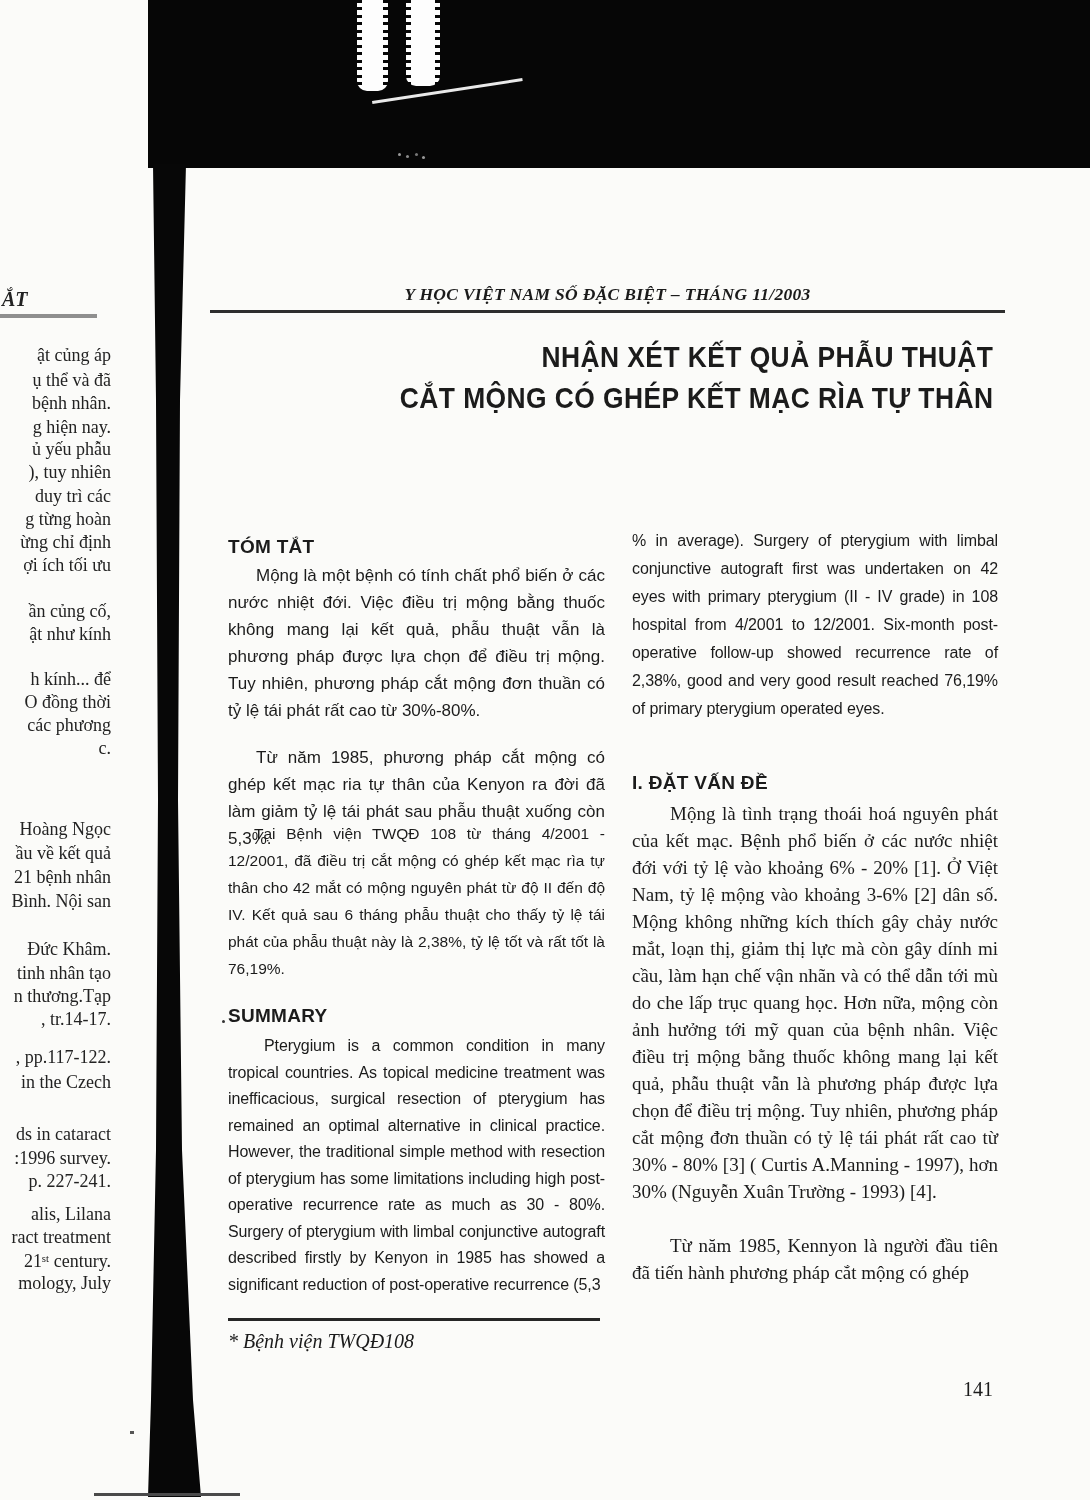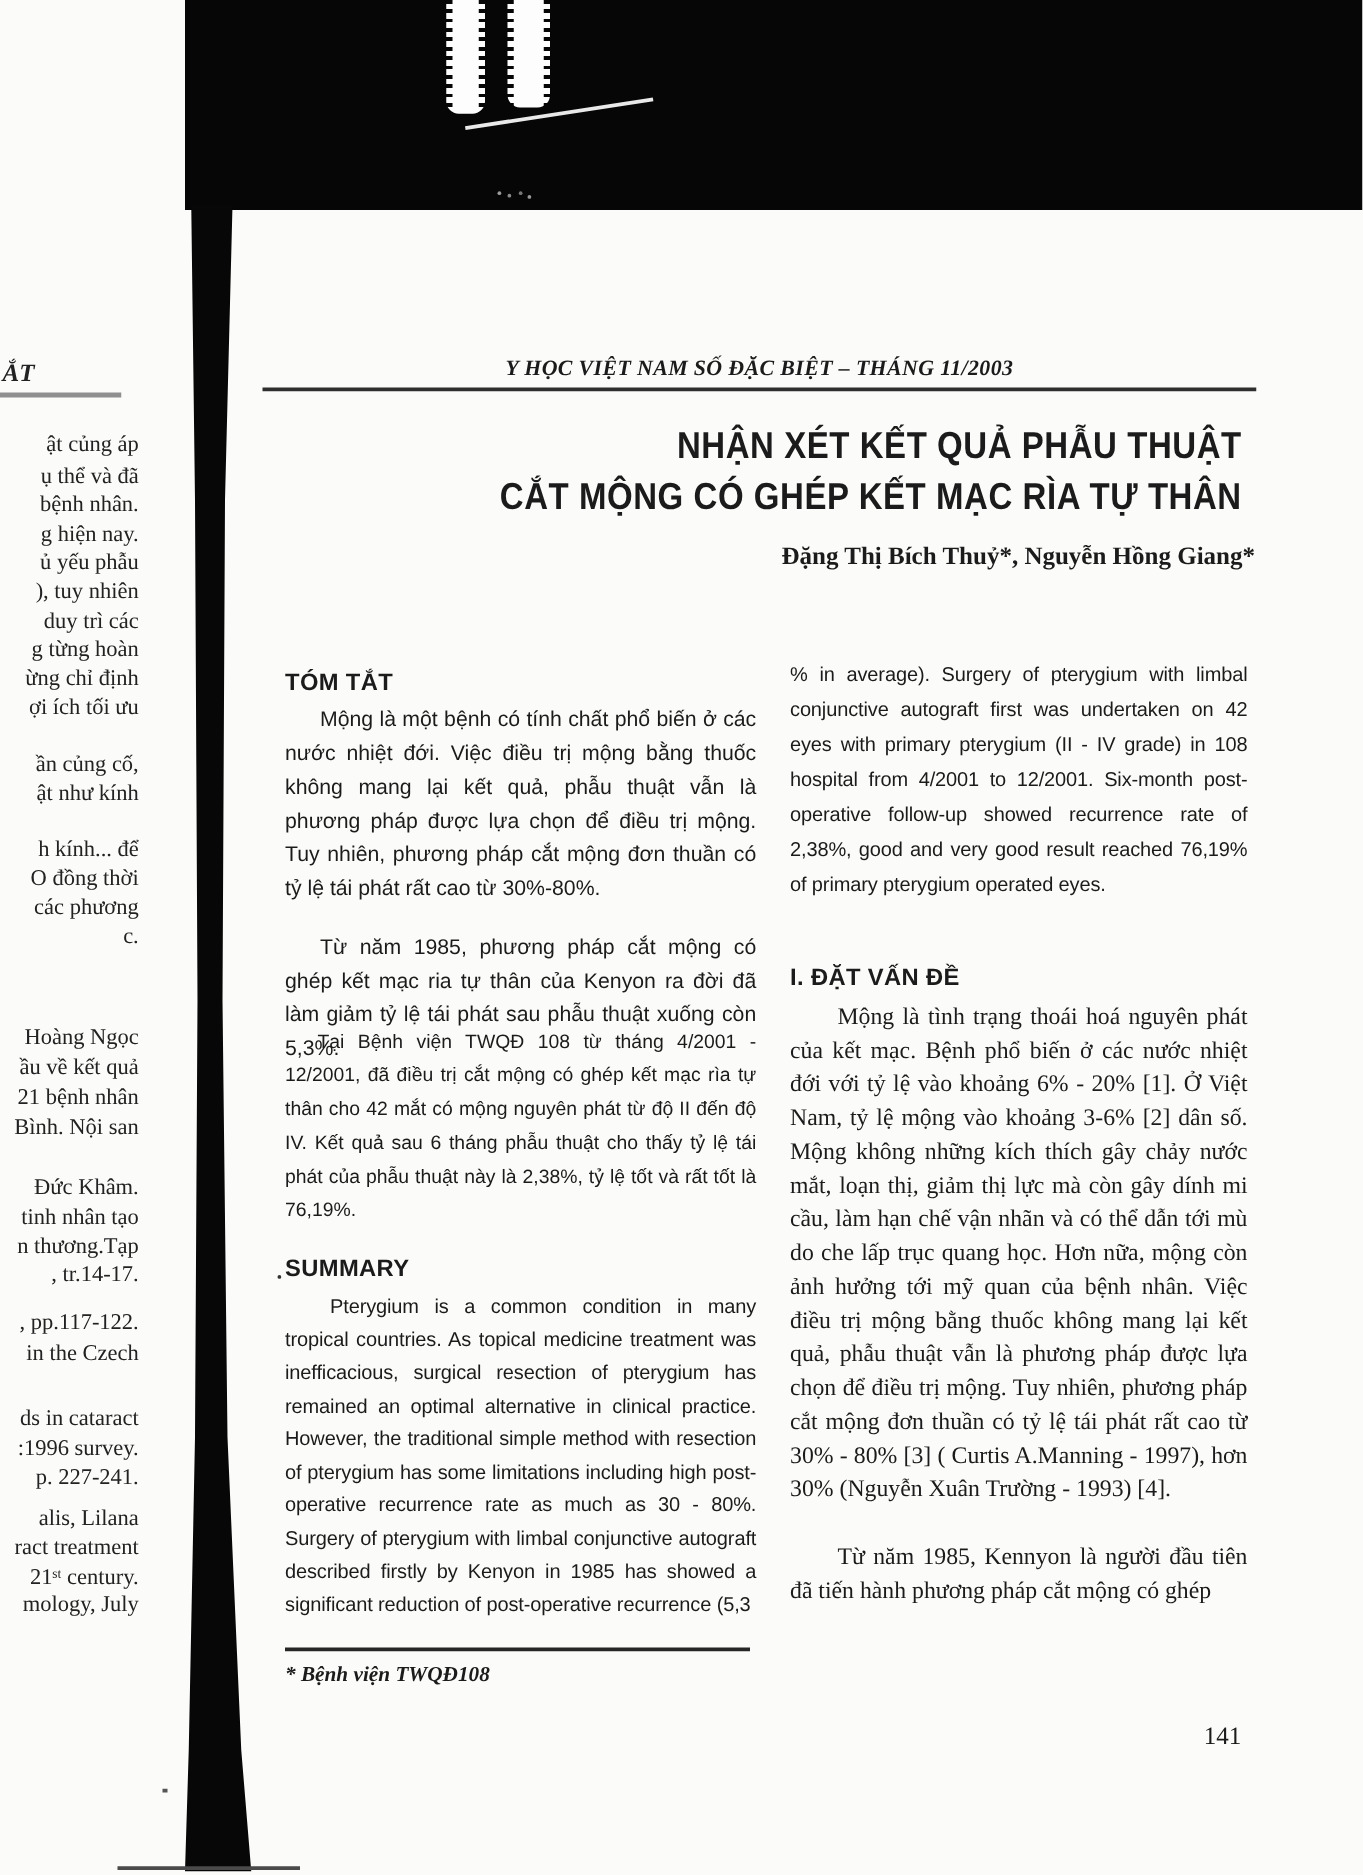--- a/index.html
+++ b/index.html
@@ -49,21 +49,21 @@
   .col-right{position:absolute;left:632px;width:366px;}
   .h-sans{font-weight:bold;font-size:19px;letter-spacing:.3px;}
   .p-sans{font-size:17px;line-height:27px;text-align:justify;text-indent:28px;}
   .p-sans-sm{font-size:15.5px;line-height:27px;text-align:justify;text-indent:26px;}
   .p-en{font-size:16px;line-height:26.5px;text-align:justify;text-indent:36px;letter-spacing:-.1px;}
   .p-en-cont{font-size:16px;line-height:28px;text-align:justify;letter-spacing:-.1px;}
   .p-serif{font-family:"Liberation Serif",serif;font-size:19px;line-height:27px;text-align:justify;}
   .indent38{text-indent:38px;}
   .footnote-rule{position:absolute;left:228px;top:1318px;width:372px;height:2.5px;background:#262626;}
   .affiliation{position:absolute;left:228px;top:1330px;
-    font-family:"Liberation Serif",serif;font-style:italic;font-size:17px;font-weight:bold;}
+    font-family:"Liberation Serif",serif;font-style:italic;font-size:20px;}
   .page-number{position:absolute;left:963px;top:1378px;
     font-family:"Liberation Serif",serif;font-size:20px;}
 </style>
 </head>
 <body>
 
 <div class="scan-band">
   <div class="sprocket" id="strip1"></div>
   <div class="sprocket" id="strip2"></div>
   <div class="diag-line"></div>
@@ -116,21 +116,20 @@
 
 <div class="journal-header">Y HỌC VIỆT NAM SỐ ĐẶC BIỆT – THÁNG 11/2003</div>
 <div class="header-rule"></div>
 
 <div class="title-block">
   <div class="tline">NHẬN XÉT KẾT QUẢ PHẪU THUẬT</div>
   <div class="tline">CẮT MỘNG CÓ GHÉP  KẾT MẠC RÌA TỰ THÂN</div>
 </div>
 
 <div class="authors">
-  <div>Đặng Thị Bích Thuỷ*, Nguyễn Hồng Giang*</div>
 </div>
 
 <div class="col-left h-sans" style="top:536px">TÓM TẮT</div>
 <div class="col-left p-sans" style="top:562px">Mộng là một bệnh có tính chất phổ biến ở các nước nhiệt đới. Việc điều trị mộng bằng thuốc không mang lại kết quả, phẫu thuật vẫn là phương pháp được lựa chọn để điều trị mộng. Tuy nhiên, phương pháp cắt mộng đơn thuần có tỷ lệ tái phát rất cao từ 30%-80%.</div>
 <div class="col-left p-sans" style="top:744px">Từ năm 1985, phương pháp cắt mộng có ghép kết mạc ria tự thân của Kenyon ra đời đã làm giảm tỷ lệ tái phát sau phẫu thuật xuống còn 5,3%.</div>
 <div class="col-left p-sans-sm" style="top:820px">Tại Bệnh viện TWQĐ 108 từ tháng 4/2001 - 12/2001, đã điều trị cắt mộng có ghép kết mạc rìa tự thân cho 42 mắt có mộng nguyên phát từ độ II đến độ IV. Kết quả sau 6 tháng phẫu thuật cho thấy tỷ lệ tái phát của phẫu thuật này là 2,38%, tỷ lệ tốt và rất tốt là 76,19%.</div>
 <div class="col-left h-sans" style="top:1005px">SUMMARY</div>
 <div class="col-left p-en" style="top:1033px">Pterygium is a common condition in many tropical countries. As topical medicine treatment was inefficacious, surgical resection of pterygium has remained an optimal alternative in clinical practice. However, the traditional simple method with resection of pterygium has some limitations including high post-operative recurrence rate as much as 30 - 80%. Surgery of pterygium  with limbal conjunctive autograft described firstly by Kenyon in 1985 has showed a significant reduction of post-operative recurrence (5,3</div>
 <div class="footnote-rule"></div>
 <div class="affiliation">* Bệnh viện TWQĐ108</div>

